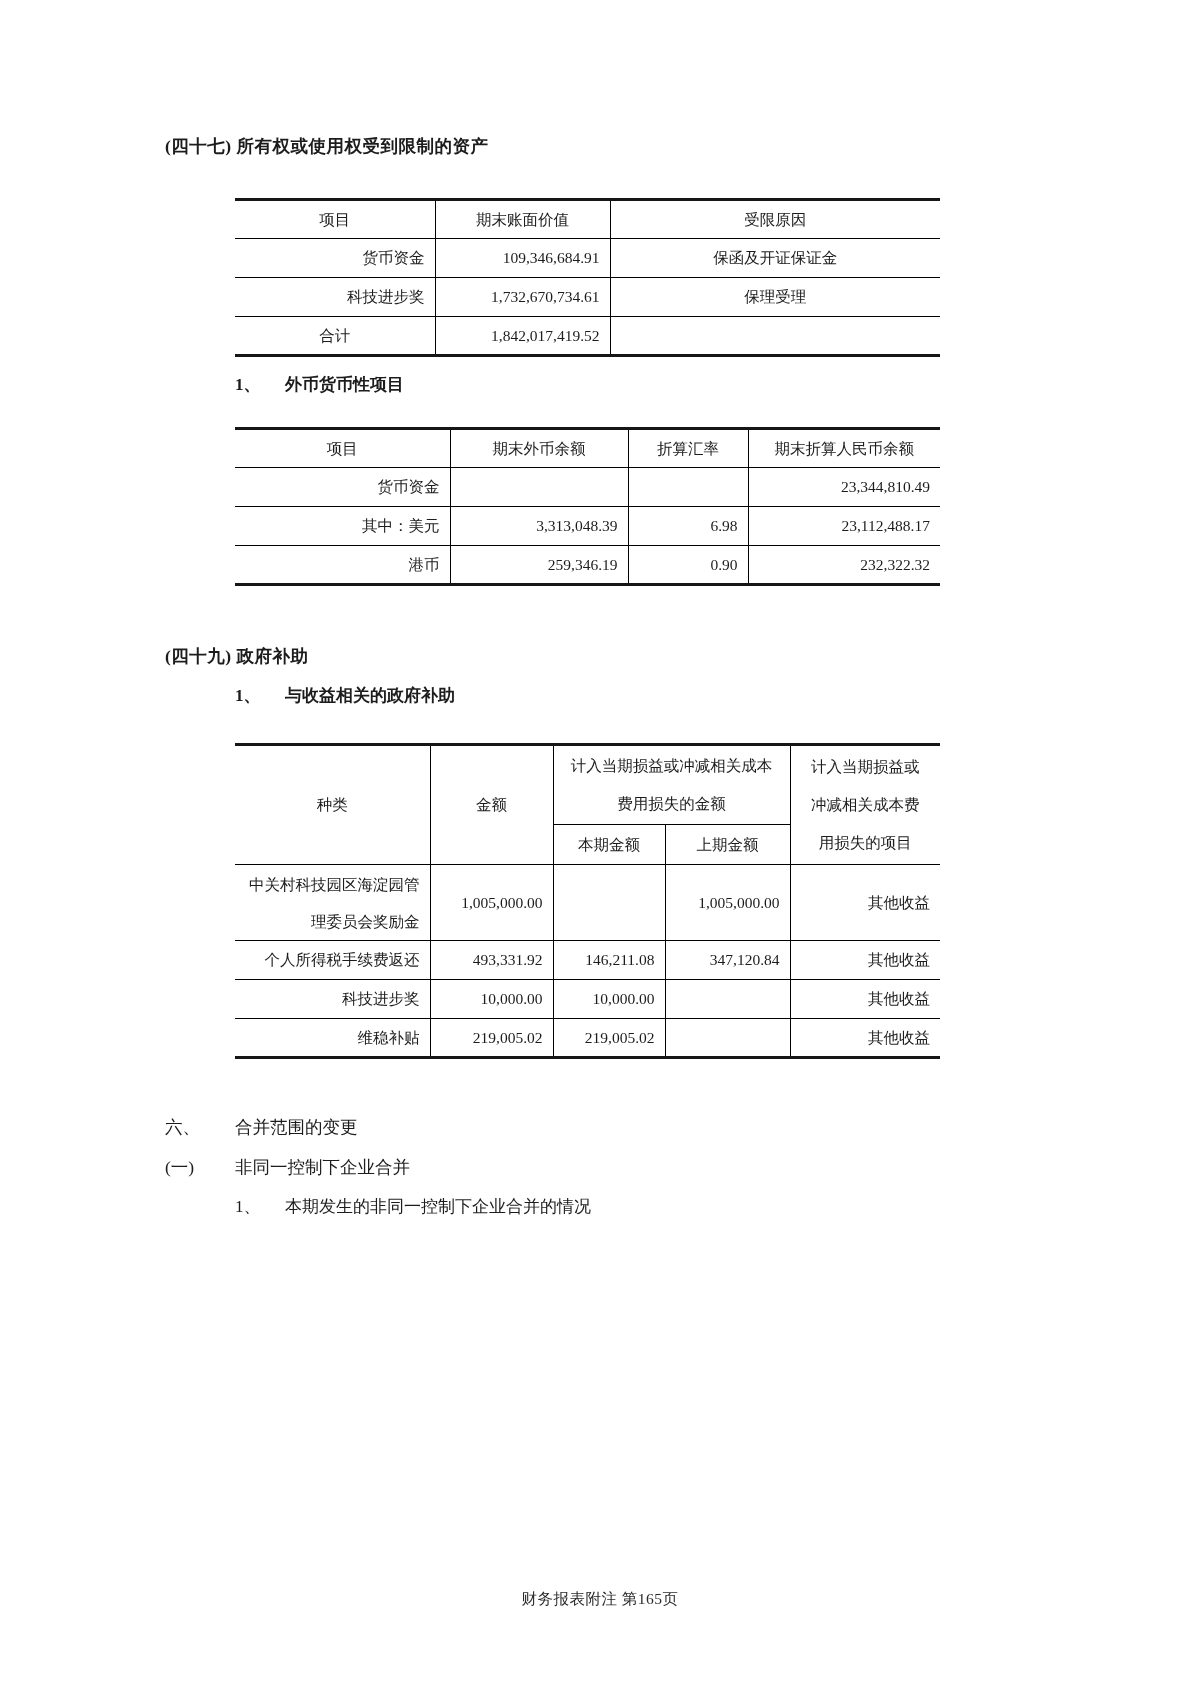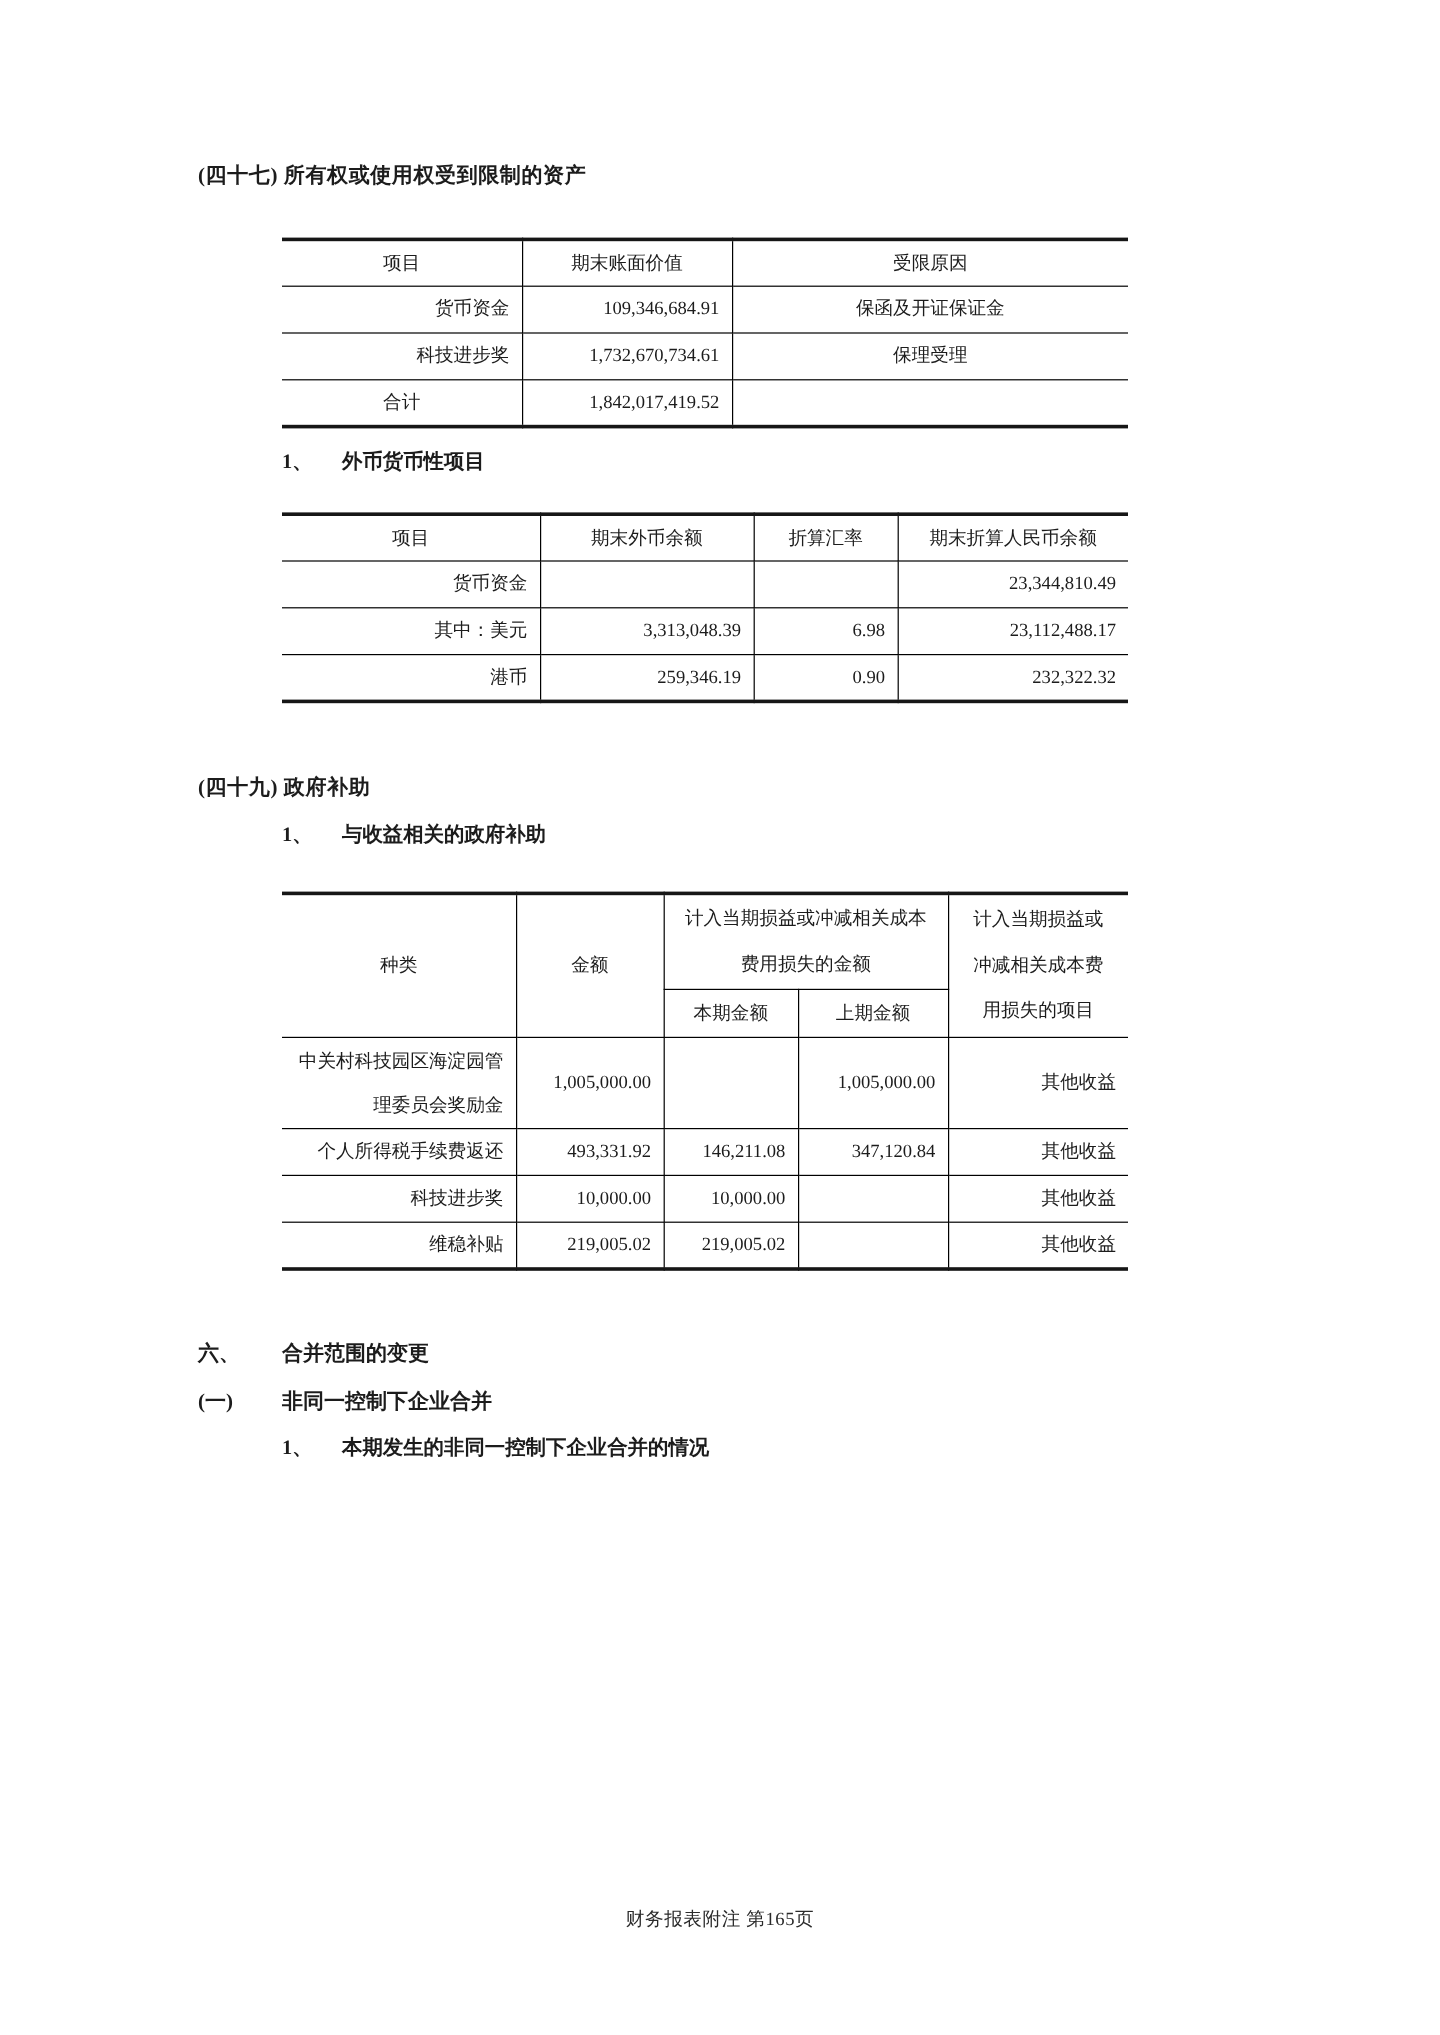--- a/index.html
+++ b/index.html
@@ -21,21 +21,21 @@
     font-weight: bold;
     letter-spacing: 0.5px;
   }
   .sub-heading {
     margin-left: 235px;
     font-size: 17px;
     font-weight: bold;
   }
   .sub-heading .num, .outline .num { display: inline-block; }
   .sub-heading .num { width: 50px; }
-  .outline { margin-left: 165px; font-size: 17.5px; font-weight: bold; }
+  .outline { margin-left: 165px; font-size: 17.5px; font-weight: normal; }
   .outline .num { width: 70px; }
   .outline.level3 { margin-left: 235px; font-size: 17px; }
   .outline.level3 .num { width: 50px; }
 
   table.doc-table {
     margin-left: 235px;
     width: 705px;
     border-collapse: collapse;
     table-layout: fixed;
     font-size: 15.5px;

